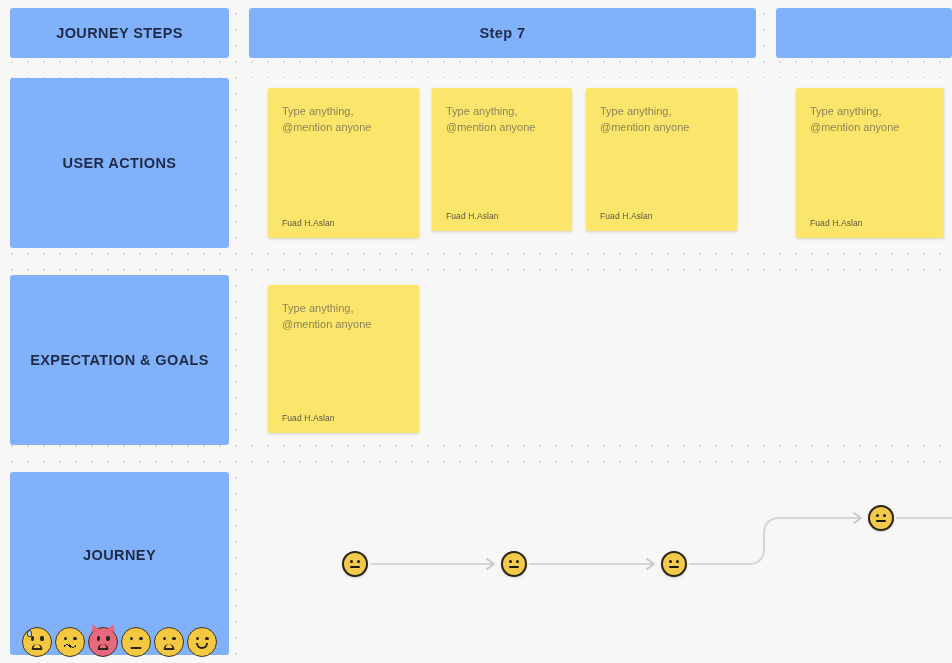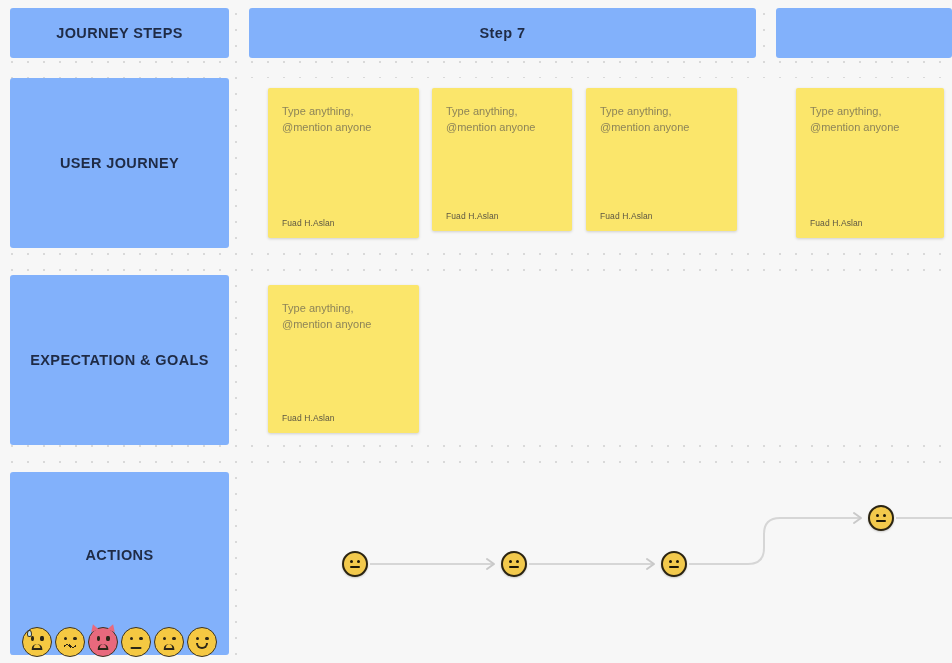--- a/index.html
+++ b/index.html
@@ -195,29 +195,29 @@
 
   <div class="blue" id="hdr-step1">
     <span class="blue-label">Step 7</span>
   </div>
 
   <div class="blue" id="hdr-step2">
     <span class="blue-label"></span>
   </div>
 
   <div class="blue" id="lane-user">
-    <span class="blue-label">USER JOURNEY</span>
+    <span class="blue-label">USER ACTIONS</span>
   </div>
 
   <div class="blue" id="lane-expect">
     <span class="blue-label">EXPECTATION &amp; GOALS</span>
   </div>
 
   <div class="blue" id="lane-feelings">
-    <span class="blue-label">ACTIONS</span>
+    <span class="blue-label">JOURNEY</span>
   </div>
 
   <div id="emoji-palette">
 
     <div class="emoji-chip">
       <span class="sweat"></span>
       <span class="eye l tall"></span>
       <span class="eye r tall"></span>
       <span class="mouth frown"></span>
     </div>

